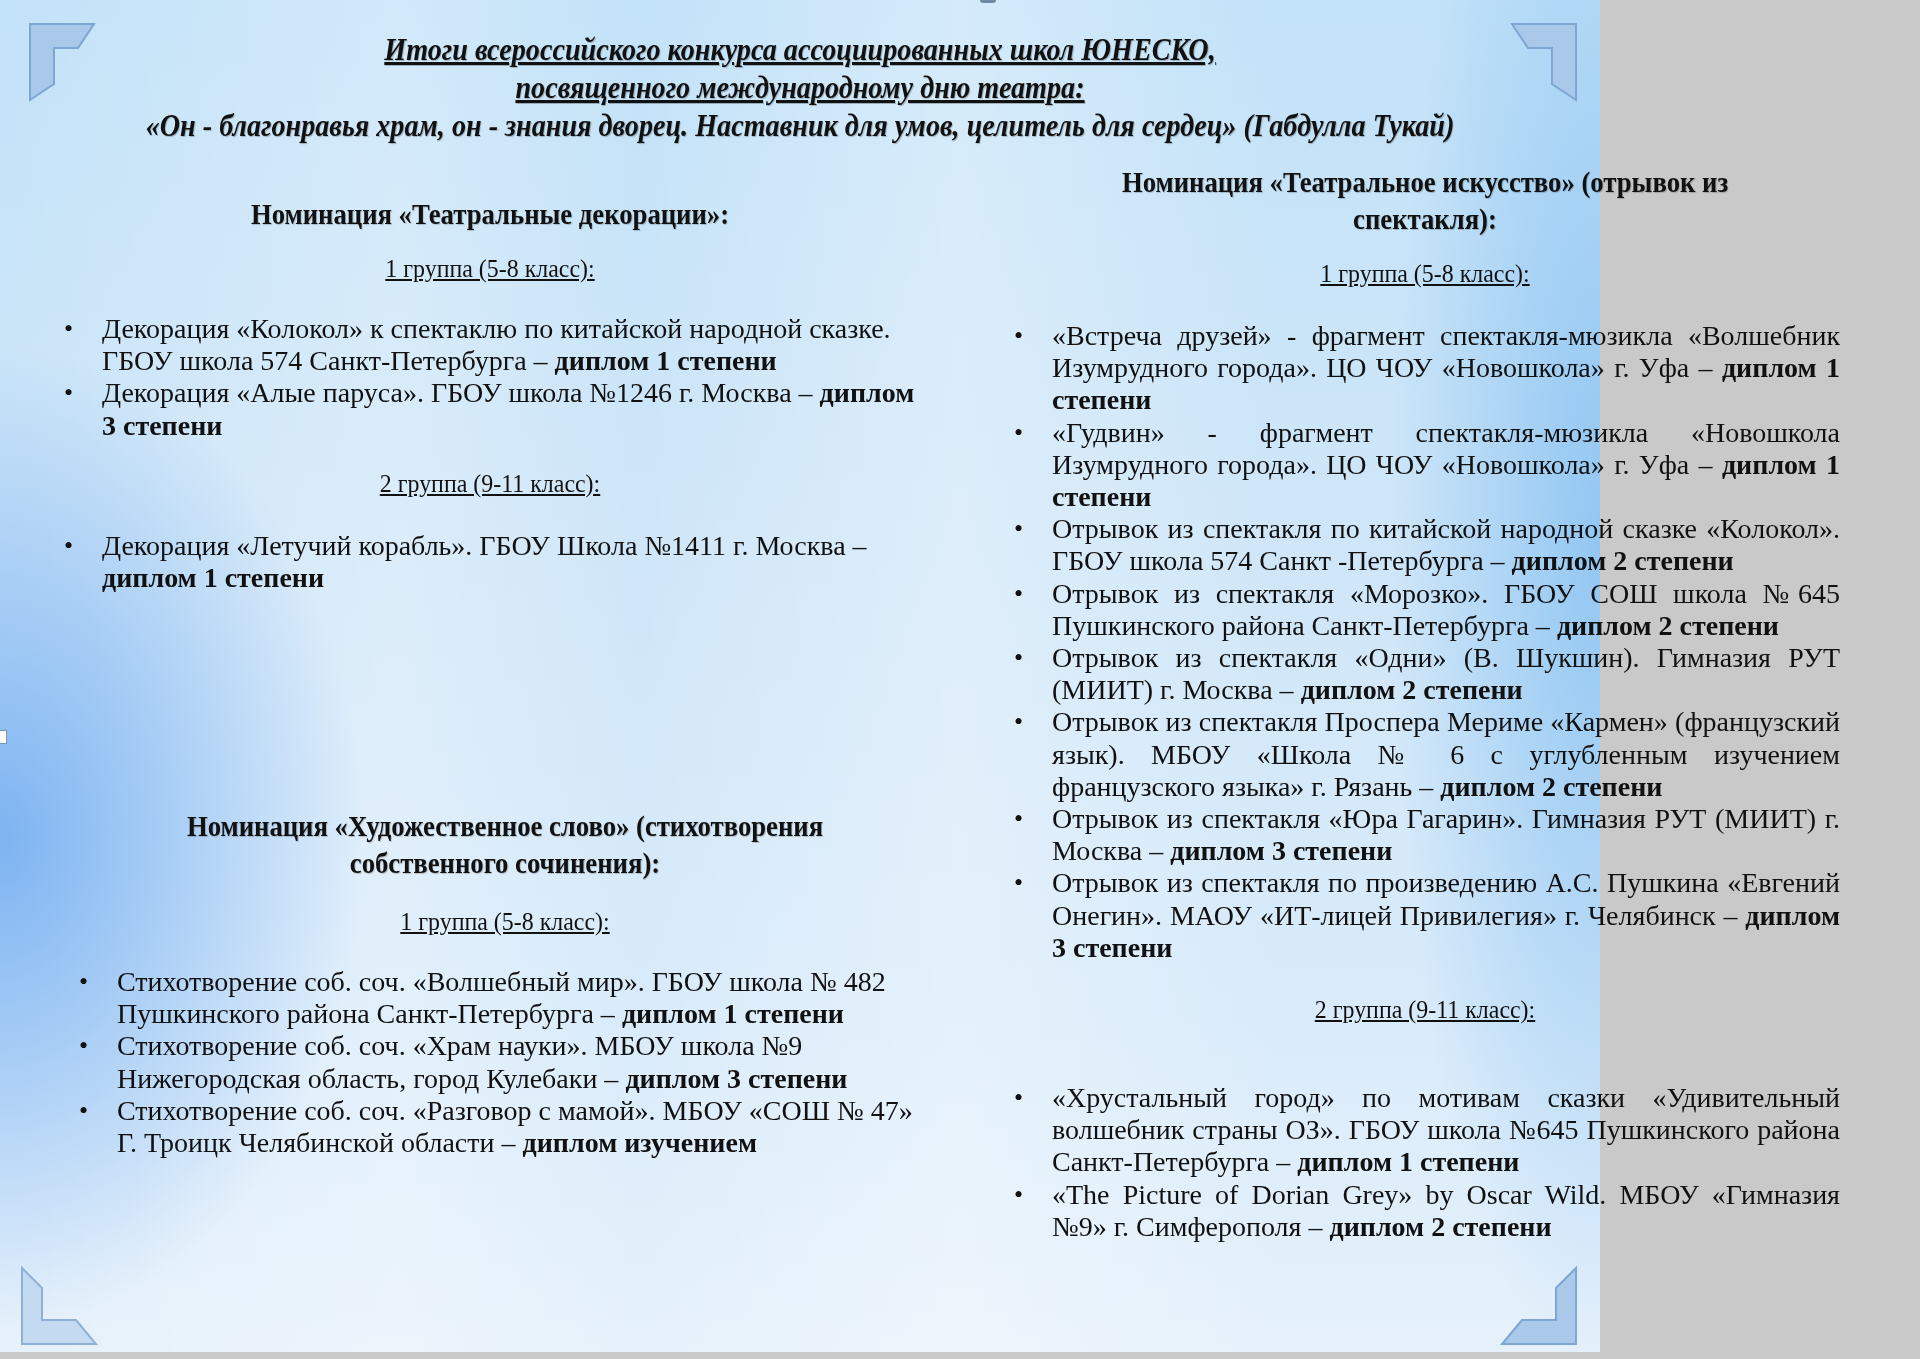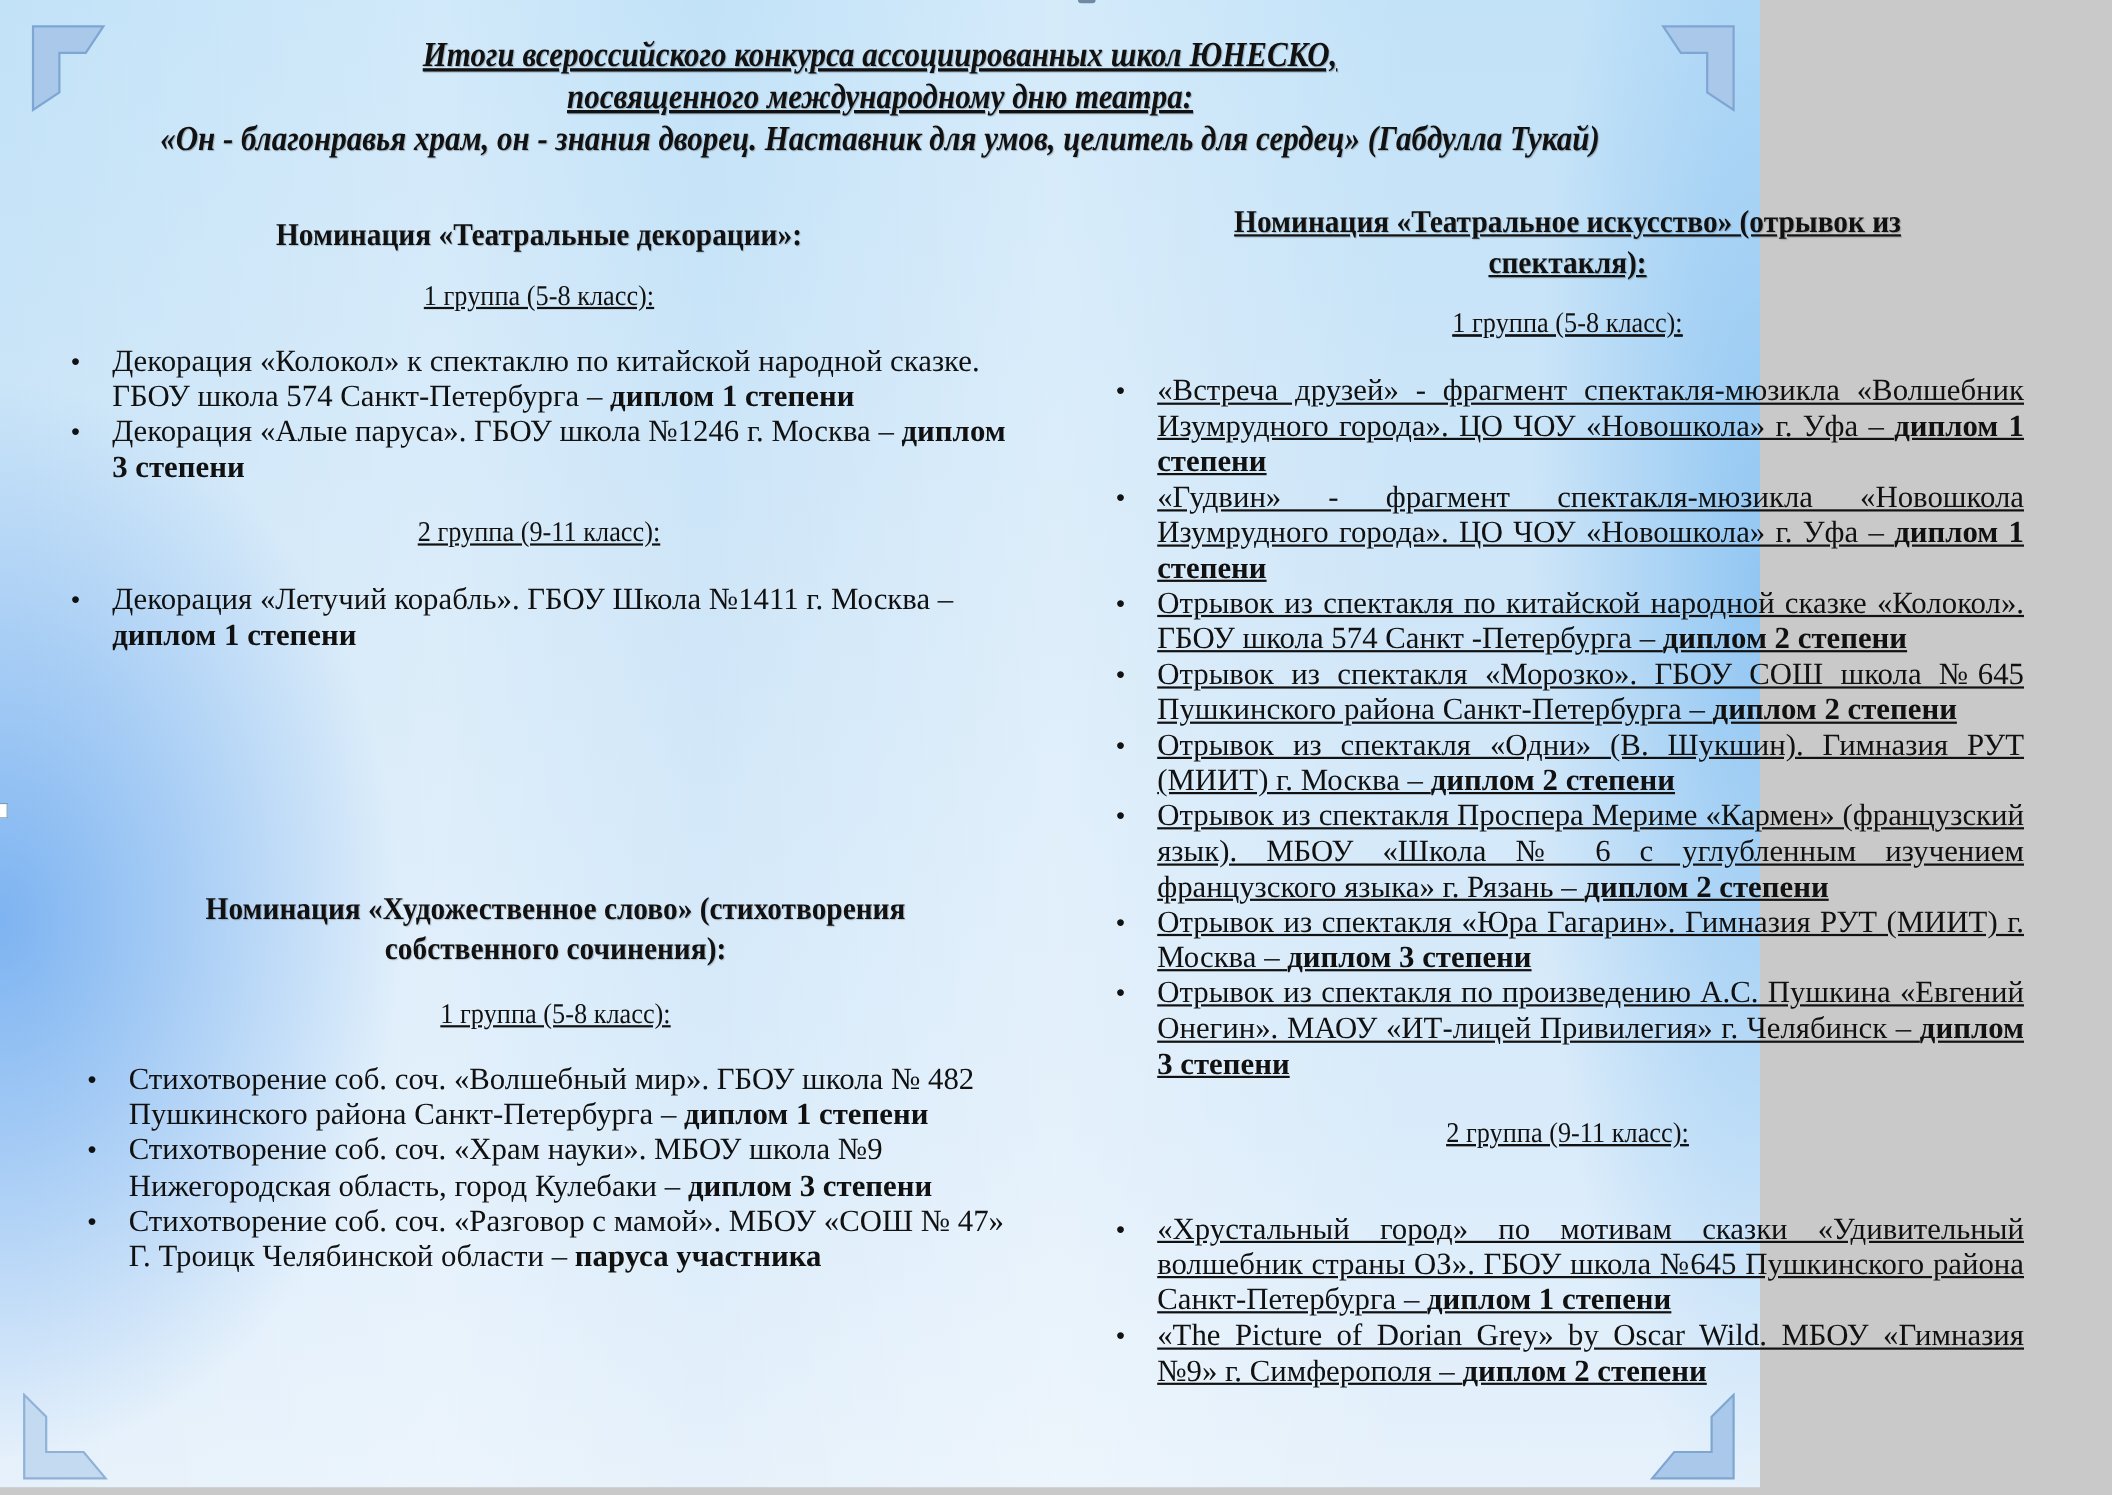--- a/index.html
+++ b/index.html
@@ -90,25 +90,25 @@
     </ul>
   </div>
 
   <div class="col col-left" style="top:808px; left:75px;">
     <div class="nomination">Номинация «Художественное слово» (стихотворения</div>
     <div class="nomination">собственного сочинения):</div>
     <div class="group" style="margin-top:24px;">1 группа (5-8 класс):</div>
     <ul class="entries" style="margin-top:28px;">
       <li><span>Стихотворение соб. соч. «Волшебный мир».  ГБОУ школа № 482 Пушкинского района Санкт-Петербурга – </span><span class="award">диплом 1 степени</span></li>
       <li><span>Стихотворение соб. соч. «Храм науки». МБОУ школа №9 Нижегородская область, город Кулебаки – </span><span class="award">диплом 3 степени</span></li>
-      <li><span>Стихотворение соб. соч. «Разговор с мамой». МБОУ «СОШ № 47» Г. Троицк Челябинской области – </span><span class="award">паруса участника</span></li>
+      <li><span>Стихотворение соб. соч. «Разговор с мамой». МБОУ «СОШ № 47» Г. Троицк Челябинской области – </span><span class="award">диплом изучением</span></li>
     </ul>
   </div>
 
-  <div class="col col-right" style="top:184px;text-decoration:underline;">
+  <div class="col col-right" style="top:164px;">
     <div class="nomination">Номинация «Театральное искусство» (отрывок из</div>
     <div class="nomination">спектакля):</div>
     <div class="group" style="margin-top:20px;">1 группа (5-8 класс):</div>
     <ul class="entries justify" style="margin-top:30px;">
       <li><span>«Встреча друзей» - фрагмент спектакля-мюзикла «Волшебник Изумрудного города». ЦО ЧОУ «Новошкола» г. Уфа – </span><span class="award">диплом 1 степени</span></li>
       <li><span>«Гудвин» - фрагмент спектакля-мюзикла «Новошкола Изумрудного города». ЦО ЧОУ «Новошкола» г. Уфа – </span><span class="award">диплом 1 степени</span></li>
       <li><span>Отрывок из спектакля по китайской народной сказке «Колокол». ГБОУ школа 574 Санкт -Петербурга – </span><span class="award">диплом 2 степени</span></li>
       <li><span>Отрывок из спектакля «Морозко». ГБОУ СОШ школа №645 Пушкинского района Санкт-Петербурга – </span><span class="award">диплом 2 степени</span></li>
       <li><span>Отрывок из спектакля «Одни» (В. Шукшин). Гимназия РУТ (МИИТ) г. Москва – </span><span class="award">диплом 2 степени</span></li>
       <li><span>Отрывок из спектакля Проспера Мериме «Кармен» (французский язык). МБОУ «Школа № 6 с углубленным изучением французского языка» г. Рязань – </span><span class="award">диплом 2 степени</span></li>

